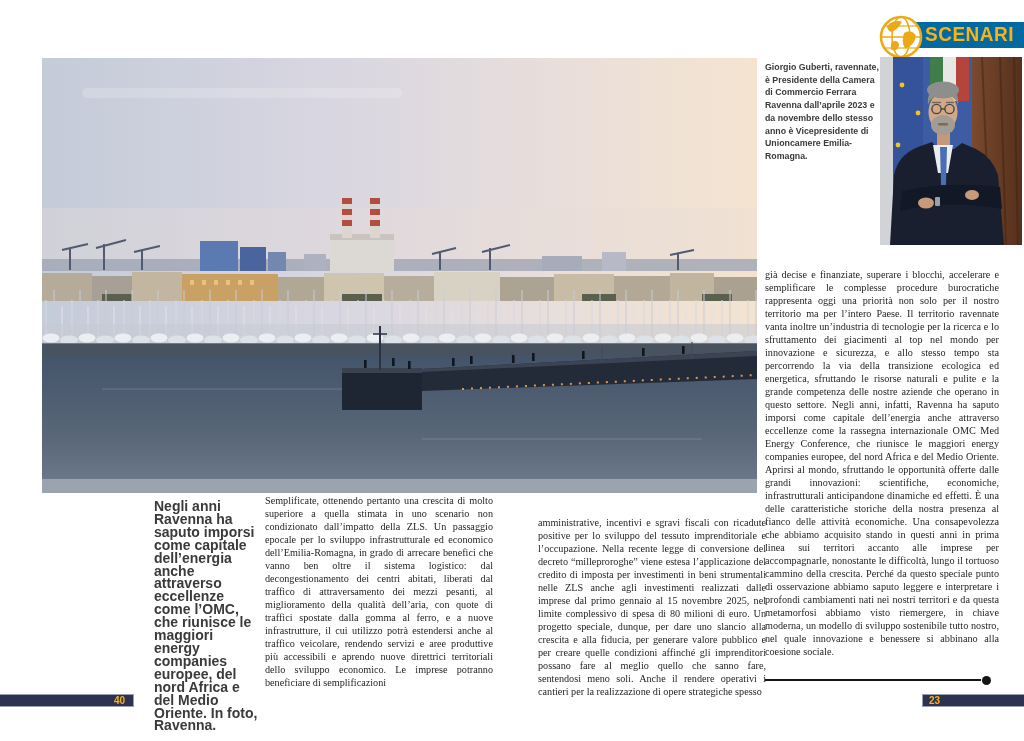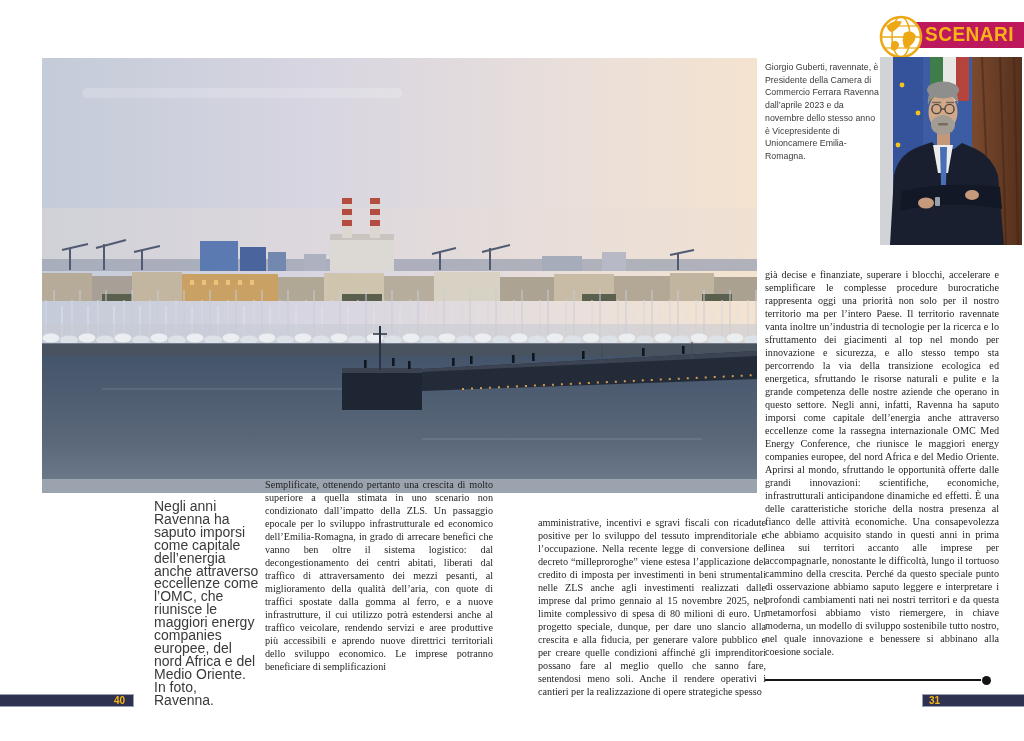--- a/index.html
+++ b/index.html
@@ -1,41 +1,41 @@
 <!DOCTYPE html>
 <html><head>
 <meta charset="utf-8">
 <style>
   html,body{margin:0;padding:0;background:#ffffff;}
   .spread{position:relative;width:1024px;height:741px;background:#ffffff;overflow:hidden;
           font-family:"Liberation Sans",sans-serif;}
 
   
-  .scenari-bar{position:absolute;left:888px;top:22px;width:136px;height:26px;background:#be185d;
+  .scenari-bar{position:absolute;left:888px;top:22px;width:136px;height:26px;background:#0369a1;
                display:flex;align-items:center;}
   .scenari-label{margin-left:37px;font-weight:bold;font-size:19px;letter-spacing:.5px;color:#f8b414;
                  transform:scaleY(1.08);transform-origin:left center;}
   .globe{position:absolute;left:877px;top:12px;width:48px;height:50px;}
   .globe svg{display:block;width:100%;height:100%;}
 
   
   figure{margin:0;padding:0;}
   .main-photo{position:absolute;left:42px;top:58px;width:715px;height:435px;}
   .portrait{position:absolute;left:880px;top:57px;width:142px;height:188px;}
   figure svg{display:block;width:100%;height:100%;}
 
   
-  .caption{position:absolute;color:#3a3a3a;margin:0;font-family:"Liberation Sans",sans-serif;}
+  .caption{position:absolute;color:#3a3a3a;margin:0;font-family:"Liberation Sans",sans-serif;font-weight:bold;}
   .portrait-caption{left:765px;top:61px;width:116px;font-size:8.8px;line-height:12.7px;}
   .photo-caption{left:154px;top:500px;width:106px;font-size:14px;line-height:12.9px;}
 
   
   .col{position:absolute;font-family:"Liberation Serif",serif;font-size:10.2px;line-height:13px;
        text-align:justify;color:#1e1e1e;overflow:hidden;}
-  .col1{left:265px;top:478px;width:228px;height:196px;}
+  .col1{left:265px;top:494px;width:228px;height:196px;}
   .col2{left:538px;top:516px;width:228px;height:196px;}
   .col3{left:765px;top:268px;width:234px;height:409px;}
 
   
   .endmark{position:absolute;left:765px;top:676px;width:228px;height:9px;}
   .endline{position:absolute;left:0;top:3px;width:216px;height:2px;background:#141414;}
   .enddot{position:absolute;right:2px;top:0;width:9px;height:9px;border-radius:50%;background:#141414;}
 
   
   .pagebar{position:absolute;height:13px;background:#2e3150;border:1px solid #9aa0b4;
@@ -254,16 +254,16 @@
 
   <div class="endmark">
     <span class="endline"></span>
     <span class="enddot"></span>
   </div>
 
   <div class="pagebar pagebar-left">
     <span>40</span>
   </div>
   <div class="pagebar pagebar-right">
-    <span>31</span>
+    <span>23</span>
   </div>
 
 </div>
 
 </body></html>

